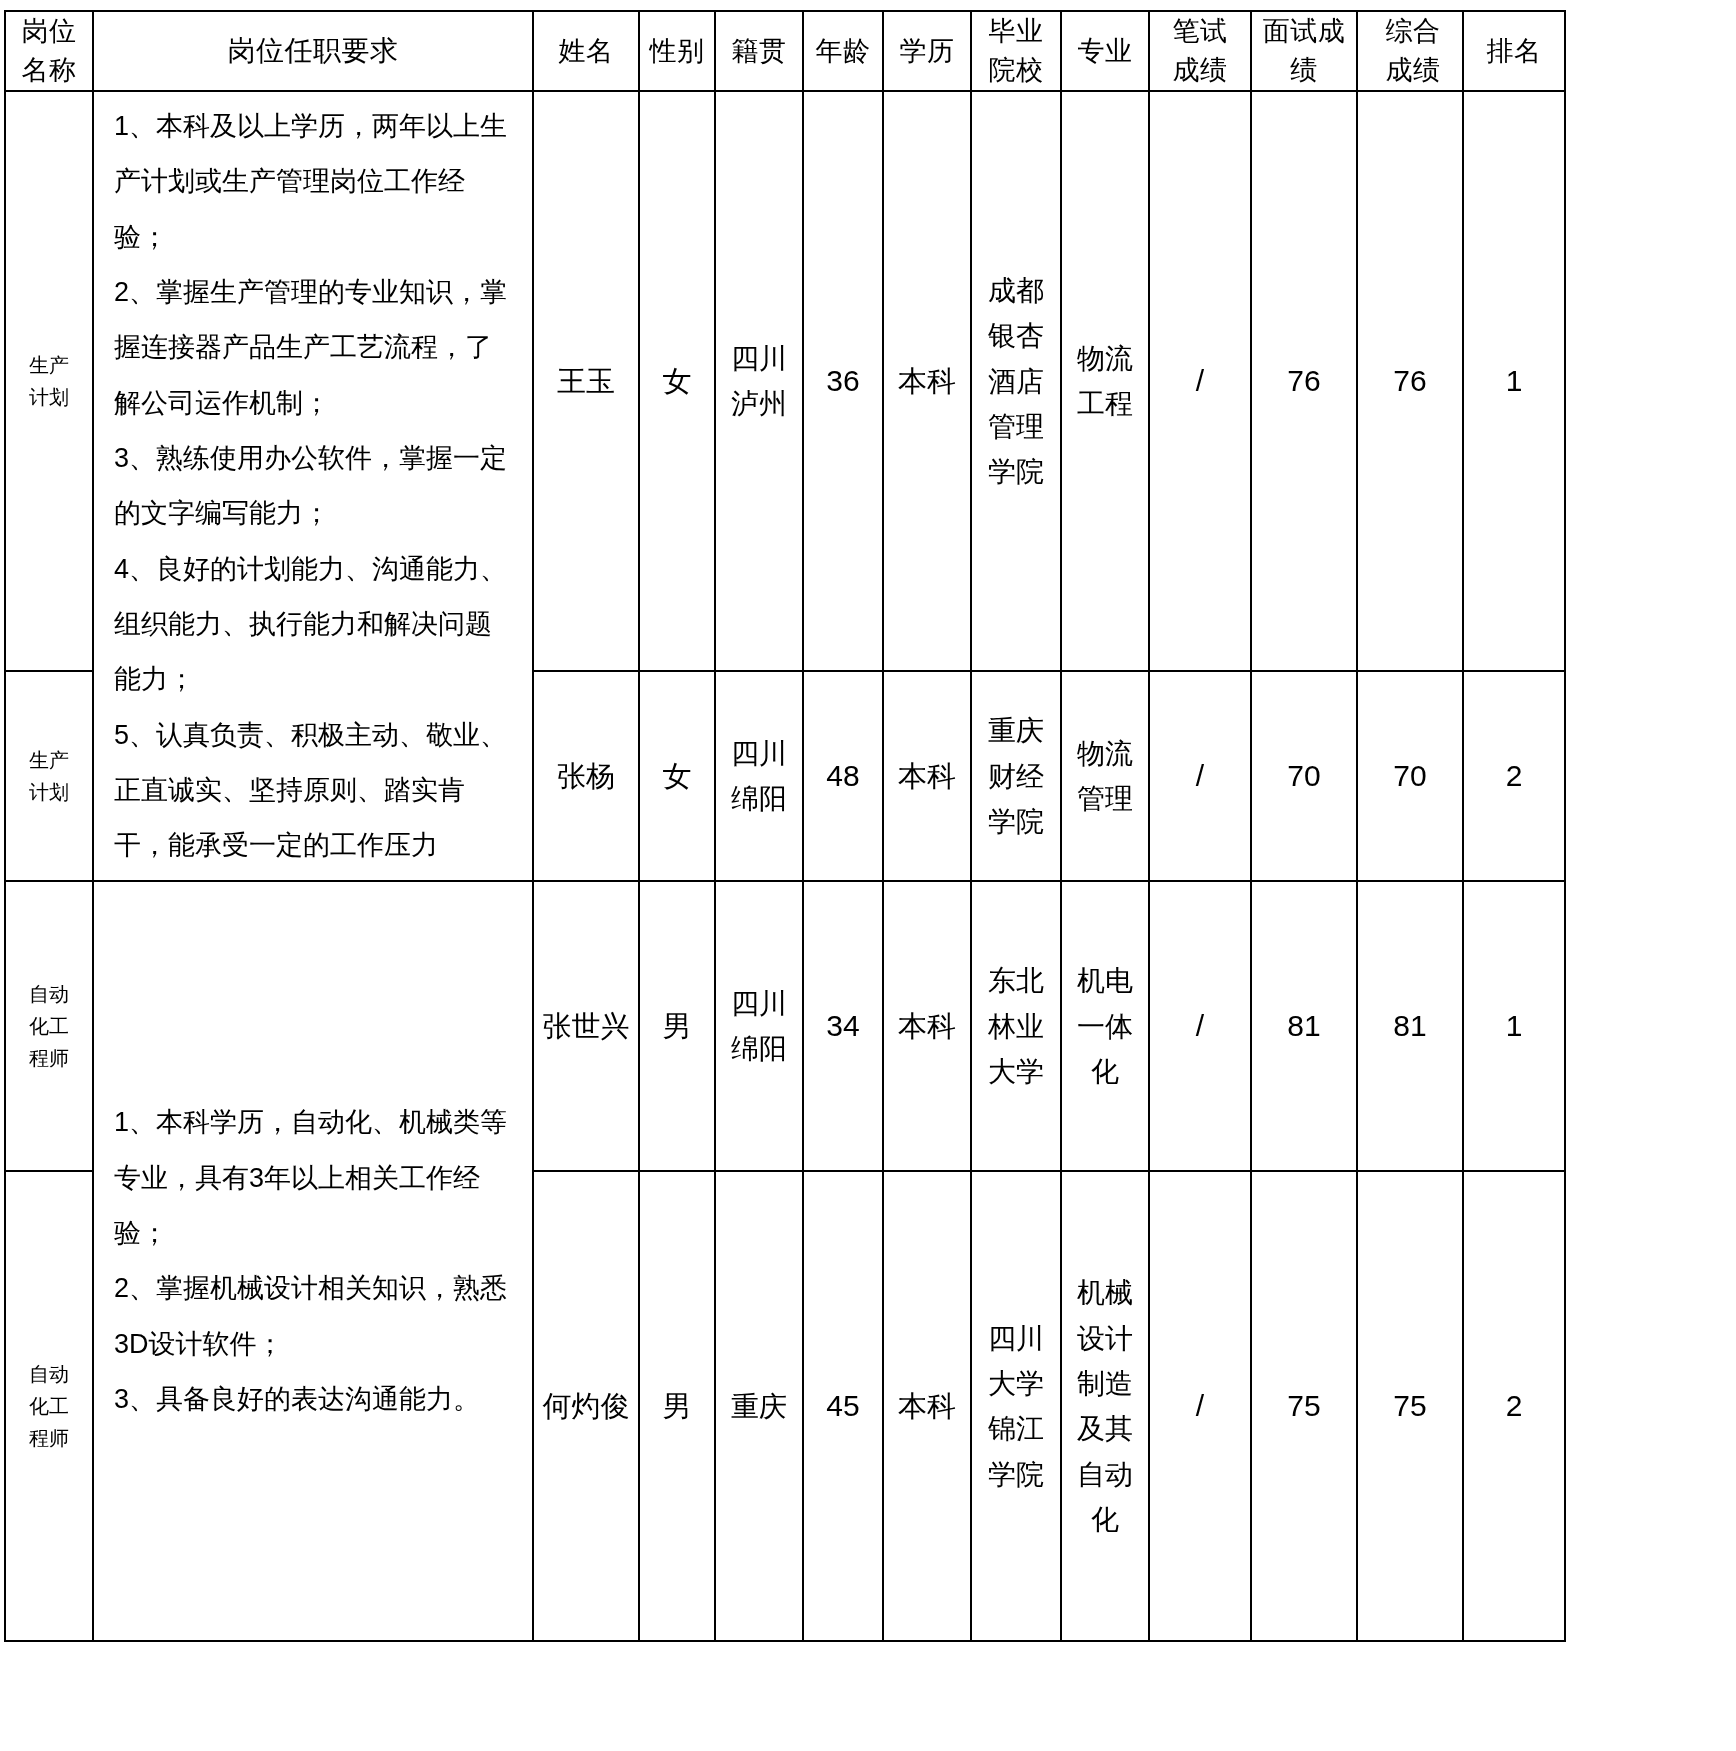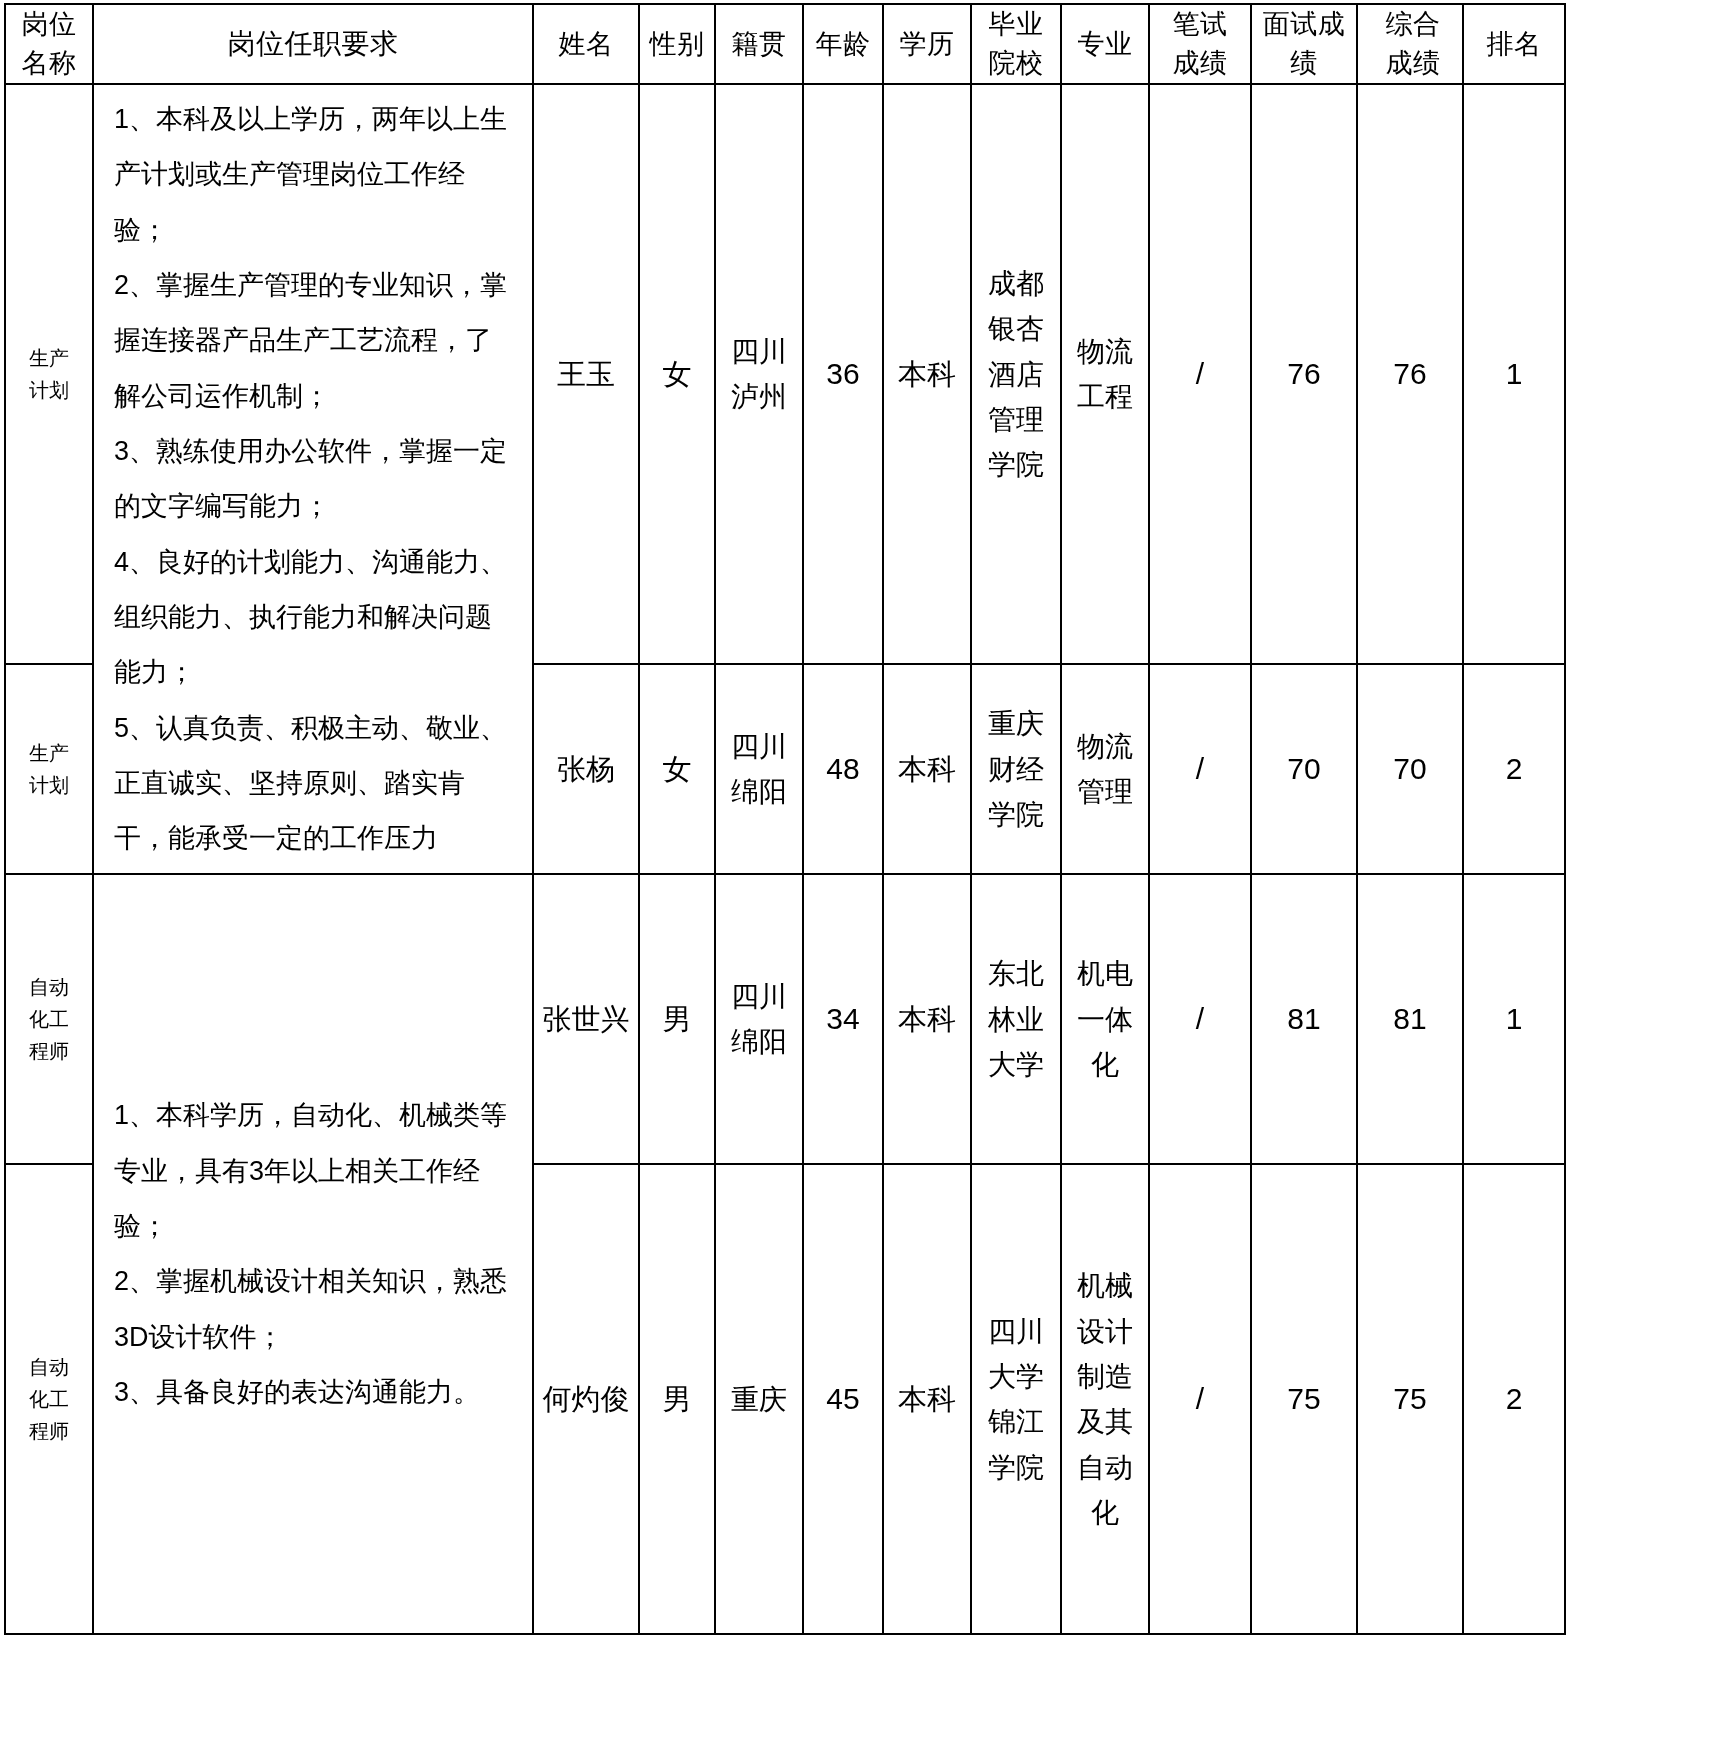--- a/index.html
+++ b/index.html
@@ -16,21 +16,21 @@
     height: 1751px;
     position: relative;
     background: #ffffff;
     box-sizing: border-box;
     overflow: hidden;
   }
   table.recruit {
     border-collapse: collapse;
     table-layout: fixed;
     width: 1400px;
-    margin: 3px 0 0 4px;
+    margin: 10px 0 0 4px;
     background: #ffffff;
   }
   table.recruit td, table.recruit th {
     border: 2px solid #000000;
     padding: 0;
     vertical-align: middle;
     text-align: center;
     font-weight: normal;
     background: #ffffff;
   }

